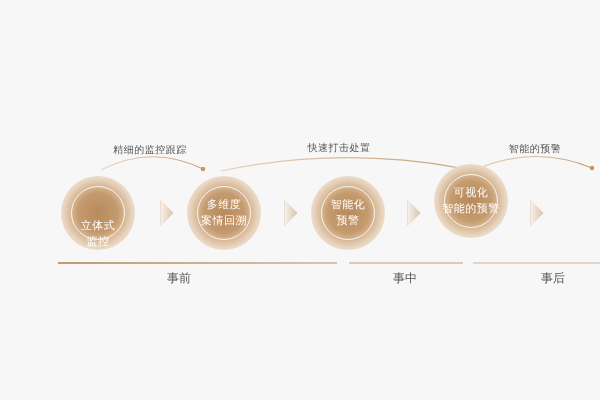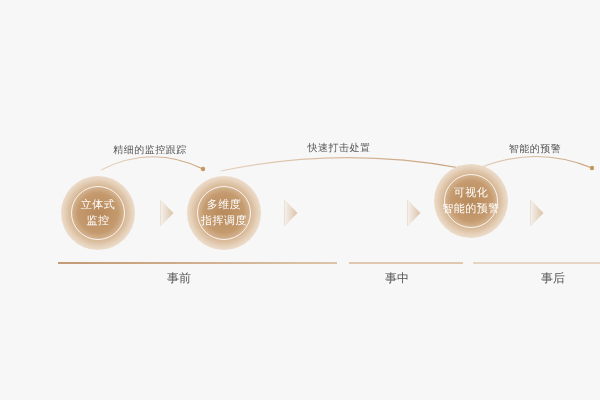--- a/index.html
+++ b/index.html
@@ -82,43 +82,50 @@
 
     <rect x="10" y="262" width="279" height="2" fill="url(#gb1)"></rect>
     <rect x="301" y="262" width="114" height="2" fill="#e0c9b0"></rect>
     <rect x="425" y="262" width="163" height="2" fill="#e6d5c2"></rect>
   </svg>
 
   <div class="arc-label" style="left:102px; top:143px;">精细的监控跟踪</div>
   <div class="arc-label" style="left:291px; top:141px;">快速打击处置</div>
   <div class="arc-label" style="left:487px; top:142px;">智能的预警</div>
 
-  <div class="node" style="left:50px; top:213px;">
+  <div class="node" style="left:50px; top:213px;align-items:flex-end;">
     <div class="ring"></div>
     <div class="text">
         <div>立体式</div>
         <div>监控</div>
       </div>
   </div>
   <div class="node" style="left:176px; top:213px;align-items:center;">
     <div class="ring"></div>
     <div class="text">
         <div>多维度</div>
-        <div>指挥调度</div>
+        <div>案情回溯</div>
+      </div>
+  </div>
+  <div class="node" style="left:300px; top:213px;">
+    <div class="ring"></div>
+    <div class="text">
+        <div>智能化</div>
+        <div>预警</div>
       </div>
   </div>
   <div class="node" style="left:423px; top:201px;">
     <div class="ring"></div>
     <div class="text">
         <div>可视化</div>
         <div>智能的预警</div>
       </div>
   </div>
 
   <div class="chev" style="left:119px; top:213px;"></div>
   <div class="chev" style="left:243px; top:213px;"></div>
   <div class="chev" style="left:366px; top:213px;"></div>
   <div class="chev" style="left:489px; top:213px;"></div>
 
   <div class="phase" style="left:131px;">事前</div>
-  <div class="phase" style="left:349px;">事中</div>
+  <div class="phase" style="left:357px;">事中</div>
   <div class="phase" style="left:505px;text-align:center;">事后</div>
 </div>
 
 </body></html>

